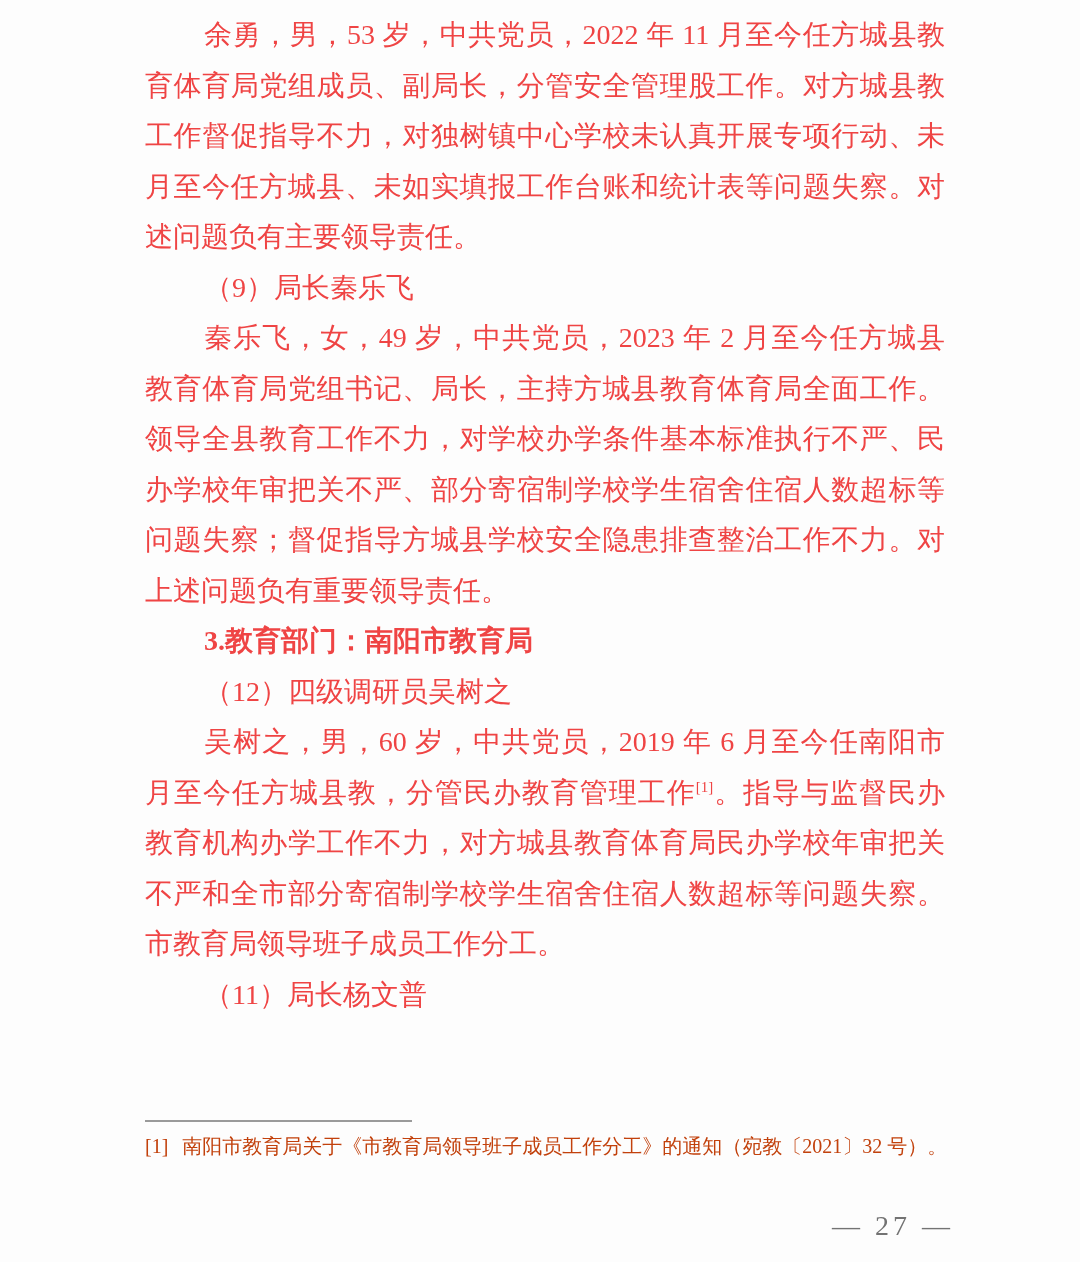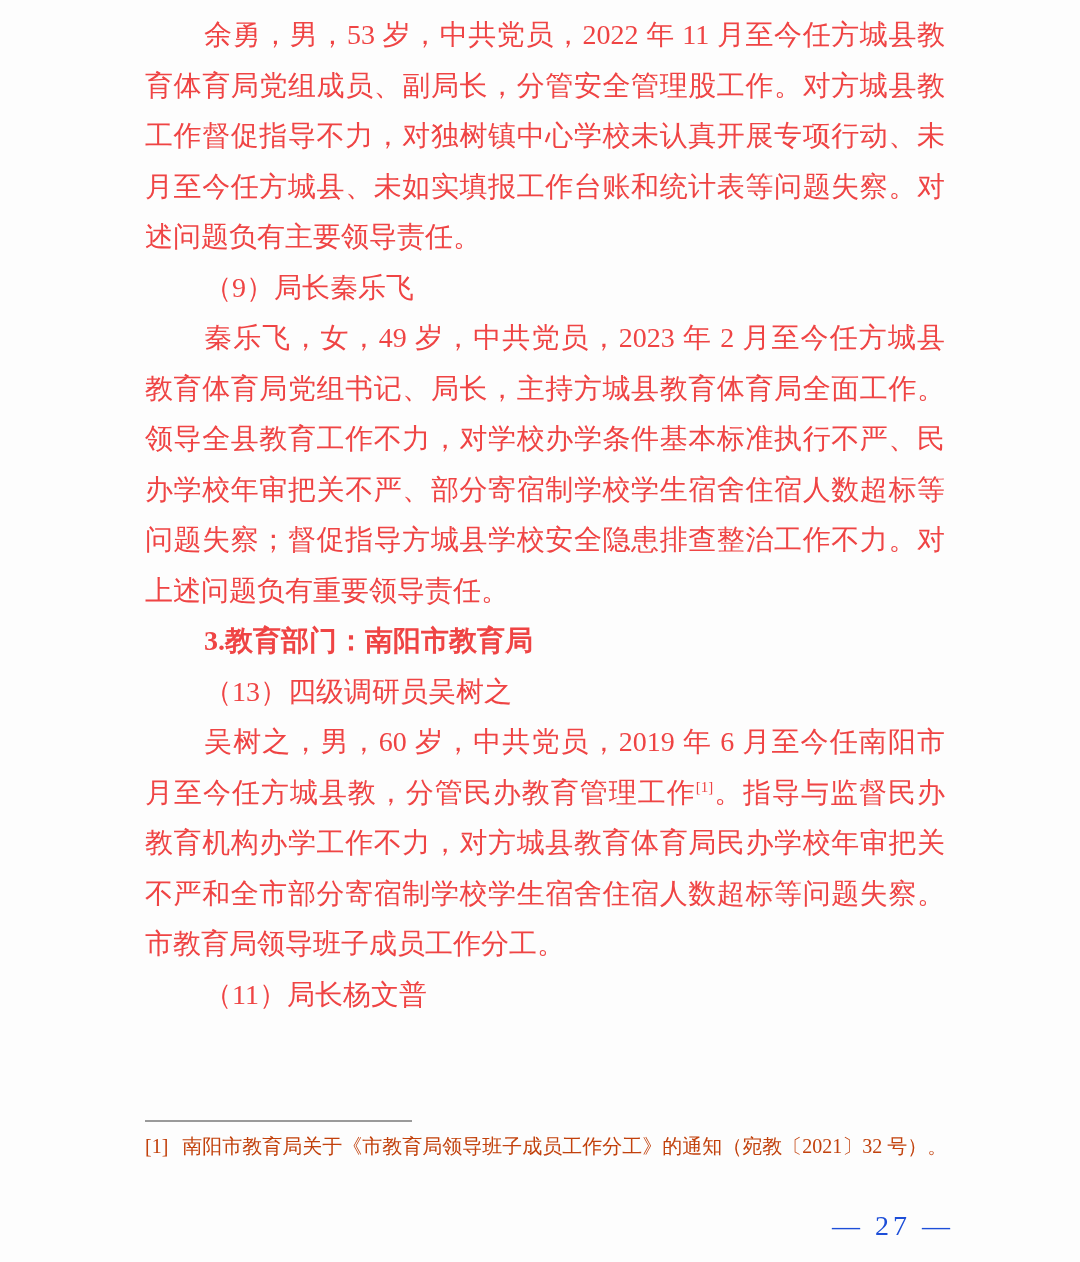--- a/index.html
+++ b/index.html
@@ -64,42 +64,42 @@
   }
   .fn-marker { margin-right: 14px; }
   .page-number {
     position: absolute;
     left: 793px;
     top: 1210px;
     width: 200px;
     text-align: center;
     font-size: 28px;
     letter-spacing: 4px;
-    color: #1d4ed8;
+    color: #737373;
   }
 </style>
 </head>
 <body>
 
 <div class="page">
   <div class="content" id="content">
       <div class="line indent justify">余勇，男，53 岁，中共党员，2022 年 11 月至今任方城县教</div>
       <div class="line justify">育体育局党组成员、副局长，分管安全管理股工作。对方城县教</div>
       <div class="line justify">工作督促指导不力，对独树镇中心学校未认真开展专项行动、未</div>
       <div class="line justify">月至今任方城县、未如实填报工作台账和统计表等问题失察。对上</div>
       <div class="line">述问题负有主要领导责任。</div>
       <div class="line indent">（9）局长秦乐飞</div>
       <div class="line indent justify">秦乐飞，女，49 岁，中共党员，2023 年 2 月至今任方城县</div>
       <div class="line justify">教育体育局党组书记、局长，主持方城县教育体育局全面工作。</div>
       <div class="line justify">领导全县教育工作不力，对学校办学条件基本标准执行不严、民</div>
       <div class="line justify">办学校年审把关不严、部分寄宿制学校学生宿舍住宿人数超标等</div>
       <div class="line justify">问题失察；督促指导方城县学校安全隐患排查整治工作不力。对</div>
       <div class="line">上述问题负有重要领导责任。</div>
       <div class="line indent bold">3.教育部门：南阳市教育局</div>
-      <div class="line indent">（13）四级调研员吴树之</div>
+      <div class="line indent">（12）四级调研员吴树之</div>
       <div class="line indent justify">吴树之，男，60 岁，中共党员，2019 年 6 月至今任南阳市</div>
       <div class="line justify"><span>月至今任方城县教，分管民办教育管理工作</span><sup>[1]</sup><span>。指导与监督民办</span></div>
       <div class="line justify">教育机构办学工作不力，对方城县教育体育局民办学校年审把关</div>
       <div class="line justify">不严和全市部分寄宿制学校学生宿舍住宿人数超标等问题失察。</div>
       <div class="line">市教育局领导班子成员工作分工。</div>
       <div class="line indent">（11）局长杨文普</div>
     </div>
 
   <div class="footnote-divider"></div>
 

